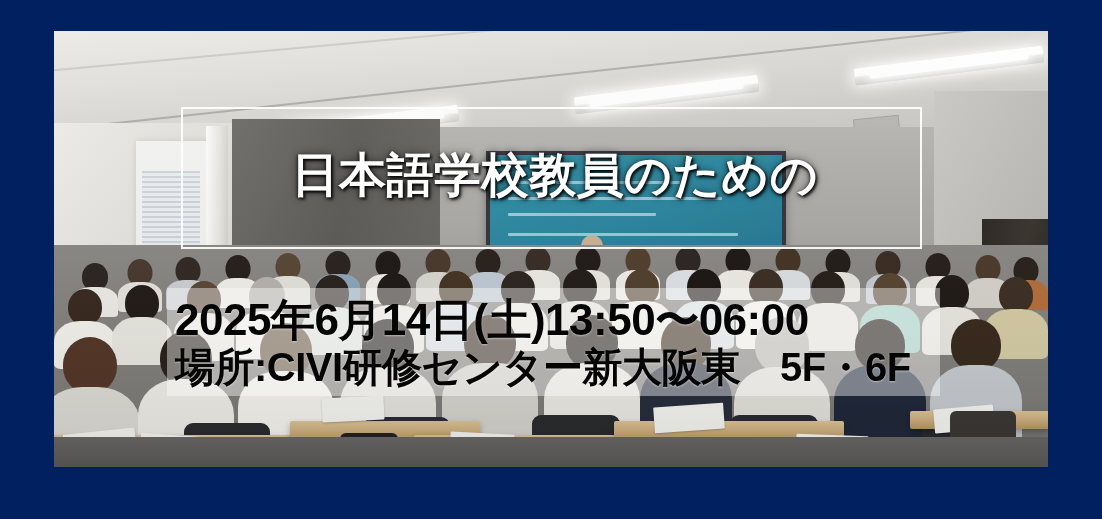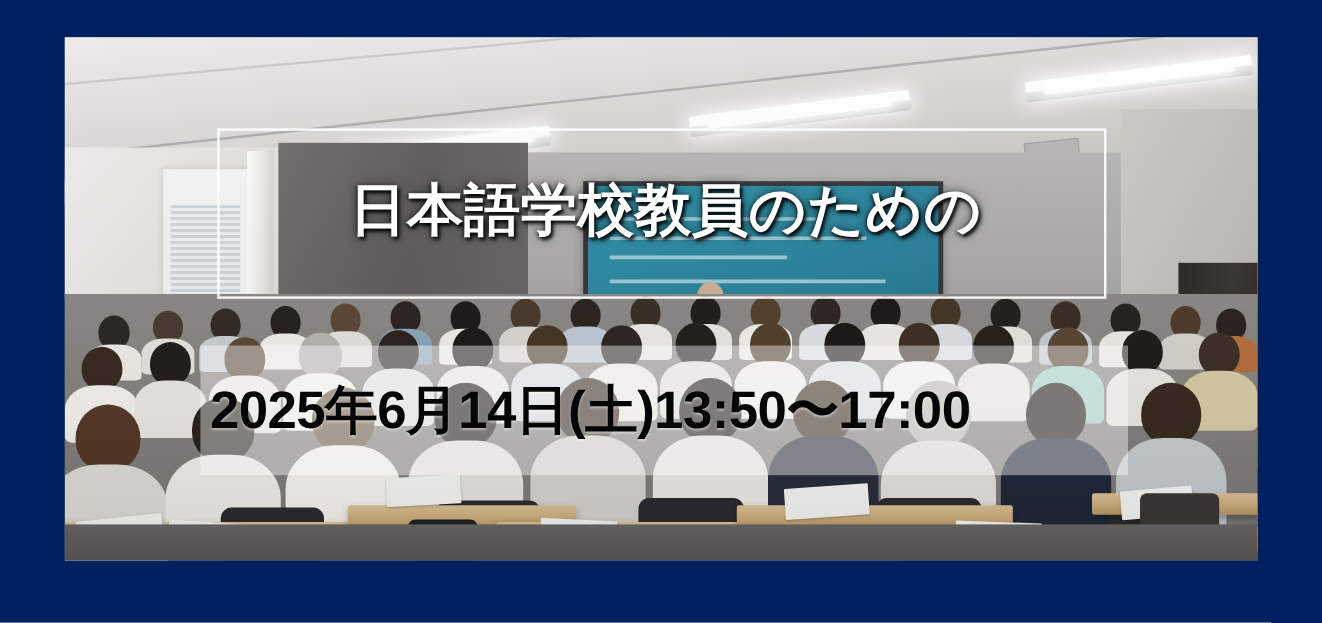--- a/index.html
+++ b/index.html
@@ -524,16 +524,17 @@
     <div class="grade"></div>
   </div>
 
   <div id="title-frame"></div>
   <div id="title-block">
     <div class="title-line l1">日本語学校教員のための</div>
   </div>
 
   <div id="info-overlay"></div>
   <div id="info-block">
-    <div class="info-line l1">2025年6月14日(土)13:50〜17:00</div>
+    <div class="info-line l1">2025年6月14日(土)13:50〜06:00</div>
+    <div class="info-line l2">場所:CIVI研修センター新大阪東　5F・6F</div>
   </div>
 
 </div>
 
 </body></html>

